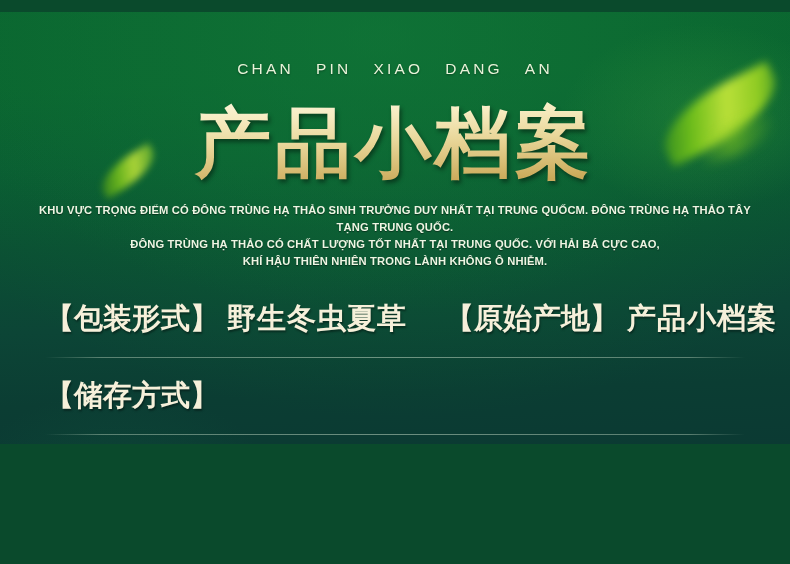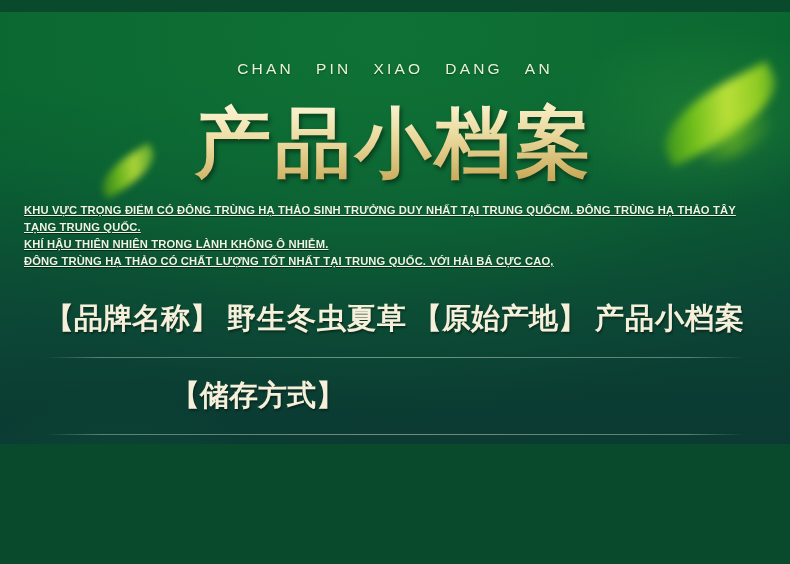--- a/index.html
+++ b/index.html
@@ -96,28 +96,27 @@
     color: transparent;
     -webkit-text-fill-color: transparent;
     filter: drop-shadow(2px 3px 2px rgba(0,0,0,.42));
   }
 
   
   .viet {
     position: absolute;
     top: 190px;
     left: 24px; right: 24px;
-    text-align: left;
+    text-align: center;
     color: #eef6e3;
     font-size: 11.2px;
     font-weight: 700;
     letter-spacing: .15px;
     line-height: 17px;
     text-shadow: 0 1px 1px rgba(0,0,0,.45);
-    text-decoration: underline;
   }
 
   
   .specs {
     position: absolute;
     left: 45px;
     top: 268px;
     width: 700px;
   }
   .spec-row {
@@ -136,21 +135,21 @@
   .cell {
     display: flex;
     align-items: baseline;
     color: #f6f0da;
     font-size: 29px;
     font-weight: 700;
     white-space: nowrap;
     text-shadow: 1px 2px 2px rgba(0,0,0,.38);
   }
   .cell-left  { width: 400px; }
-  .cell-right { width: 300px; justify-content: flex-end; }
+  .cell-right { width: 300px; }
   .cell .key   { letter-spacing: 0px; }
   .cell .value { margin-left: 8px; letter-spacing: 1px; }
 </style>
 </head>
 <body>
 
 <div id="poster">
 
   <div class="glow-tr"></div>
   <div class="glow-bl"></div>
@@ -159,29 +158,29 @@
   <div class="leaf leaf-l"></div>
 
   <div class="pinyin">
     <span>CHAN</span><span>PIN</span><span>XIAO</span><span>DANG</span><span>AN</span>
   </div>
 
   <div class="title">产品小档案</div>
 
   <div class="viet">
     <div>KHU VỰC TRỌNG ĐIỂM CÓ ĐÔNG TRÙNG HẠ THẢO SINH TRƯỞNG DUY NHẤT TẠI TRUNG  QUỐCM. ĐÔNG TRÙNG HẠ THẢO TÂY TẠNG TRUNG QUỐC.</div>
+    <div>ĐÔNG TRÙNG HẠ THẢO CÓ CHẤT LƯỢNG TỐT NHẤT TẠI TRUNG QUỐC. VỚI HẢI BÁ CỰC CAO,</div>
     <div>KHÍ HẬU THIÊN NHIÊN TRONG LÀNH KHÔNG Ô NHIỄM.</div>
-    <div>ĐÔNG TRÙNG HẠ THẢO CÓ CHẤT LƯỢNG TỐT NHẤT TẠI TRUNG QUỐC. VỚI HẢI BÁ CỰC CAO,</div>
   </div>
 
   <div class="specs">
 
     <div class="spec-row">
       <div class="cell cell-left">
-        <span class="key">【品牌名称】</span>
+        <span class="key">【包装形式】</span>
         <span class="value">野生冬虫夏草</span>
       </div>
       <div class="cell cell-right">
         <span class="key">【原始产地】</span>
         <span class="value">产品小档案</span>
       </div>
     </div>
 
     <div class="spec-row">
       <div class="cell cell-right">

